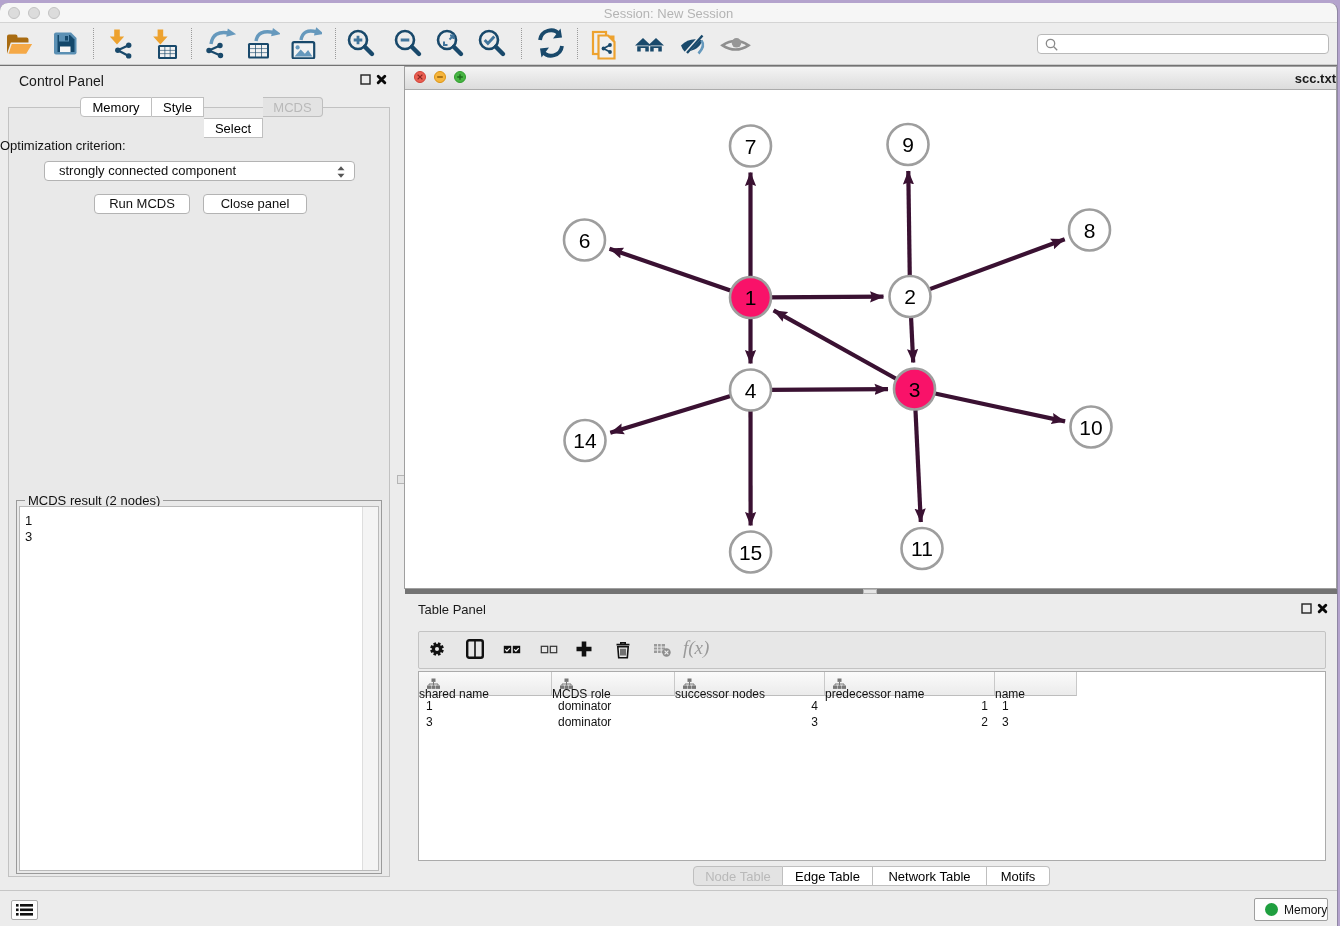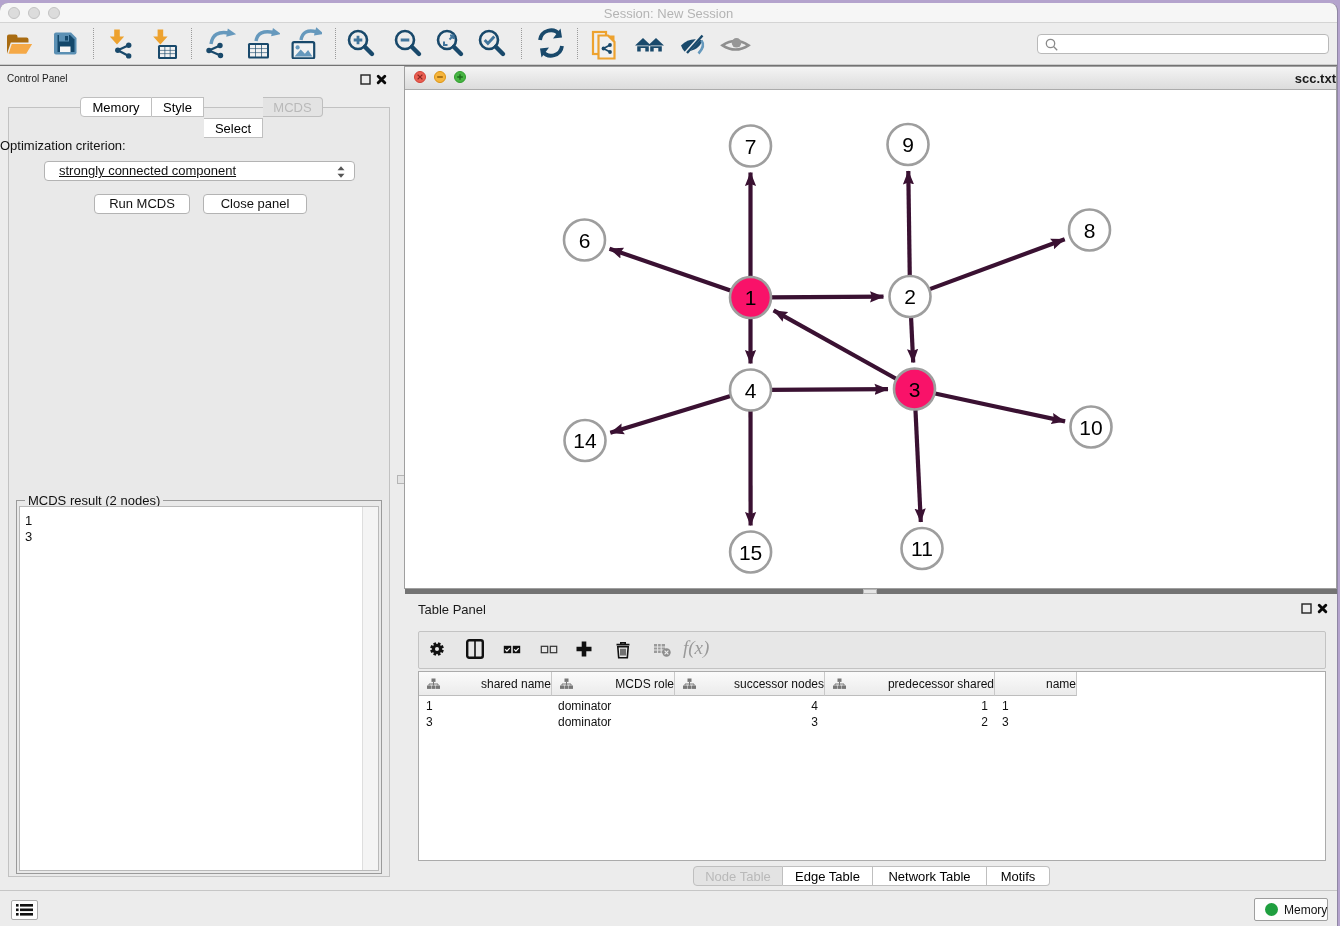--- a/index.html
+++ b/index.html
@@ -7,47 +7,47 @@
 body { background:#b4a3cd; font-family:"Liberation Sans", sans-serif; position:relative; }
 #app { position:absolute; left:0; top:3px; width:1338px; height:923px; background:#737373; border-radius:8px 8px 0 0; overflow:hidden; border-right:1px solid #8f86a3; }
 #titlebar { position:absolute; left:0; top:0; width:100%; height:20px; background:#f6f6f6; border-bottom:1px solid #d4d4d4; }
 .tl { position:absolute; top:4px; width:12px; height:12px; border-radius:50%; background:#dcdcdc; border:1px solid #c2c2c2; }
 #title { position:absolute; top:3px; left:0; width:100%; text-align:center; font-size:13px; color:#b4b4b4; }
 #toolbar { position:absolute; left:0; top:20px; width:100%; height:42px; background:#ededed; border-bottom:1px solid #cccccc; }
 .tbi { position:absolute; top:4px; }
 .tsep { position:absolute; top:5px; height:31px; border-left:1px dotted #9a9a9a; width:0; }
 #searchbox { position:absolute; left:1037px; top:11px; width:292px; height:20px; background:#ffffff; border:1px solid #b9b9b9; border-radius:4px; }
 #cpanel { position:absolute; left:0; top:63px; width:392px; height:824px; background:#ececec; }
-#cpanel-hdr { position:absolute; left:7px; top:7px; font-size:10px; color:#1a1a1a; }
+#cpanel-hdr { position:absolute; left:19px; top:7px; font-size:14px; color:#1a1a1a; }
 #cpanel-box { position:absolute; left:8px; top:41px; width:382px; height:770px; background:#e9e9e9; border:1px solid #c2c2c2; }
 .tabrow { position:absolute; display:flex; }
 .tab { height:20px; line-height:19px; font-size:13px; text-align:center; background:#ffffff; border:1px solid #bfbfbf; border-left:none; color:#000; }
 .tab.first { border-left:1px solid #bfbfbf; border-radius:4px 0 0 4px; }
 .tab.last { border-radius:0 4px 4px 0; }
 .tab.gray { background:#e3e3e3; color:#b9b9b9; }
 #optlabel { position:absolute; left:0; top:72px; width:392px; text-align:left; font-size:13px; color:#111; }
-#dropdown { position:absolute; left:44px; top:95px; width:311px; height:20px; background:#fff; border:1px solid #b3b3b3; border-radius:4px; font-size:13px; line-height:18px; padding-left:14px; color:#111;text-decoration:underline; }
+#dropdown { position:absolute; left:44px; top:95px; width:311px; height:20px; background:#fff; border:1px solid #b3b3b3; border-radius:4px; font-size:13px; line-height:18px; padding-left:14px; color:#111; }
 .btn { position:absolute; height:20px; background:#fff; border:1px solid #b3b3b3; border-radius:4px; font-size:13px; text-align:center; line-height:18px; color:#111; }
 #fieldset { position:absolute; left:16px; top:434px; width:366px; height:374px; border:1px solid #9a9a9a; }
 #fieldset-label { position:absolute; left:8px; top:-8px; background:#e9e9e9; padding:0 3px; font-size:13px; color:#111; }
 #resultbox { position:absolute; left:2px; top:5px; width:360px; height:365px; background:#fff; border:1px solid #b9b9b9; font-size:13px; color:#111; }
 #resultscroll { position:absolute; right:0px; top:0px; width:16px; height:363px; background:#f4f4f4; border-left:1px solid #dedede; }
 #vsplit { position:absolute; left:392px; top:63px; width:13px; height:824px; background:#ececec; }
 .grip { background:#e4e4e4; border:1px solid #b5b5b5; position:absolute; }
 #netwin { position:absolute; left:404px; top:63px; width:933px; height:523px; background:#fff; border:1px solid #9f9f9f; }
 #nettitle { position:absolute; left:0; top:0; width:100%; height:23px; background:linear-gradient(#f4f4f4,#dcdcdc); border-bottom:1px solid #ababab; }
 #nettitle .txt { position:absolute; width:100%; text-align:right; top:4px; font-size:13px; font-weight:bold; color:#1a1a1a; }
 .mtl { position:absolute; top:4px; width:12px; height:12px; border-radius:50%; }
 #graph { position:absolute; left:0; top:23px; }
 #tpanel { position:absolute; left:404px; top:591px; width:934px; height:296px; background:#ececec; }
 #tpanel-hdr { position:absolute; left:14px; top:8px; font-size:13px; color:#1a1a1a; }
 #ttoolbar { position:absolute; left:14px; top:37px; width:908px; height:38px; background:#e7e7e7; border:1px solid #c3c3c3; border-radius:2px; }
 #ttable { position:absolute; left:14px; top:77px; width:908px; height:190px; background:#fff; border:1px solid #ababab; }
 .thcell { position:absolute; top:0; height:24px; background:linear-gradient(#fbfbfb,#ebebeb); border-right:1px solid #c9c9c9; border-bottom:1px solid #bdbdbd; font-size:12px; color:#111; }
-.thcell .lbl { position:absolute; width:100%; text-align:right; top:5px; }
+.thcell .lbl { position:absolute; width:100%; text-align:left; top:15px; }
 .trow { position:absolute; font-size:12px; color:#111; }
 #statusbar { position:absolute; left:0; top:887px; width:100%; height:36px; background:#ececec; border-top:1px solid #c6c6c6; }
 #memorybtn { position:absolute; right:9px; top:7px; width:74px; height:23px; background:#fdfdfd; border:1px solid #9e9e9e; border-radius:2px; font-size:12px; color:#111; }
 #listbtn { position:absolute; left:11px; top:9px; width:27px; height:20px; background:#fdfdfd; border:1px solid #ababab; border-radius:2px; }
 </style>
 </head>
 <body>
 <div id="app">
   <div id="titlebar">
     <div class="tl" style="left:8px;"></div>
@@ -386,21 +386,21 @@
     <div class="thcell" style="left:406px;width:170px">
           <svg width="13" height="12" viewBox="0 0 13 12" style="position:absolute;left:8px;top:6px">
             <g fill="#777">
               <rect x="4.5" y="0.5" width="4" height="3.4"></rect>
               <rect x="0" y="7.5" width="4" height="3.4"></rect>
               <rect x="4.5" y="7.5" width="4" height="3.4"></rect>
               <rect x="9" y="7.5" width="4" height="3.4"></rect>
               <path d="M6.5 4 v2 M2 7.5 v-1.5 h9 v1.5 M6.5 5.5 v2" stroke="#777" stroke-width="1" fill="none"></path>
             </g>
           </svg>
-          <div class="lbl">predecessor shared</div>
+          <div class="lbl">predecessor name</div>
         </div>
     <div class="thcell" style="left:576px;width:82px">
           <div class="lbl">name</div>
         </div>
     <div class="trow" style="left:7px;top:27px">1</div>
     <div class="trow" style="left:139px;top:27px">dominator</div>
     <div class="trow" style="left:329px;top:27px;width:70px;text-align:right">4</div>
     <div class="trow" style="left:499px;top:27px;width:70px;text-align:right">1</div>
     <div class="trow" style="left:583px;top:27px">1</div>
     <div class="trow" style="left:7px;top:43px">3</div>

